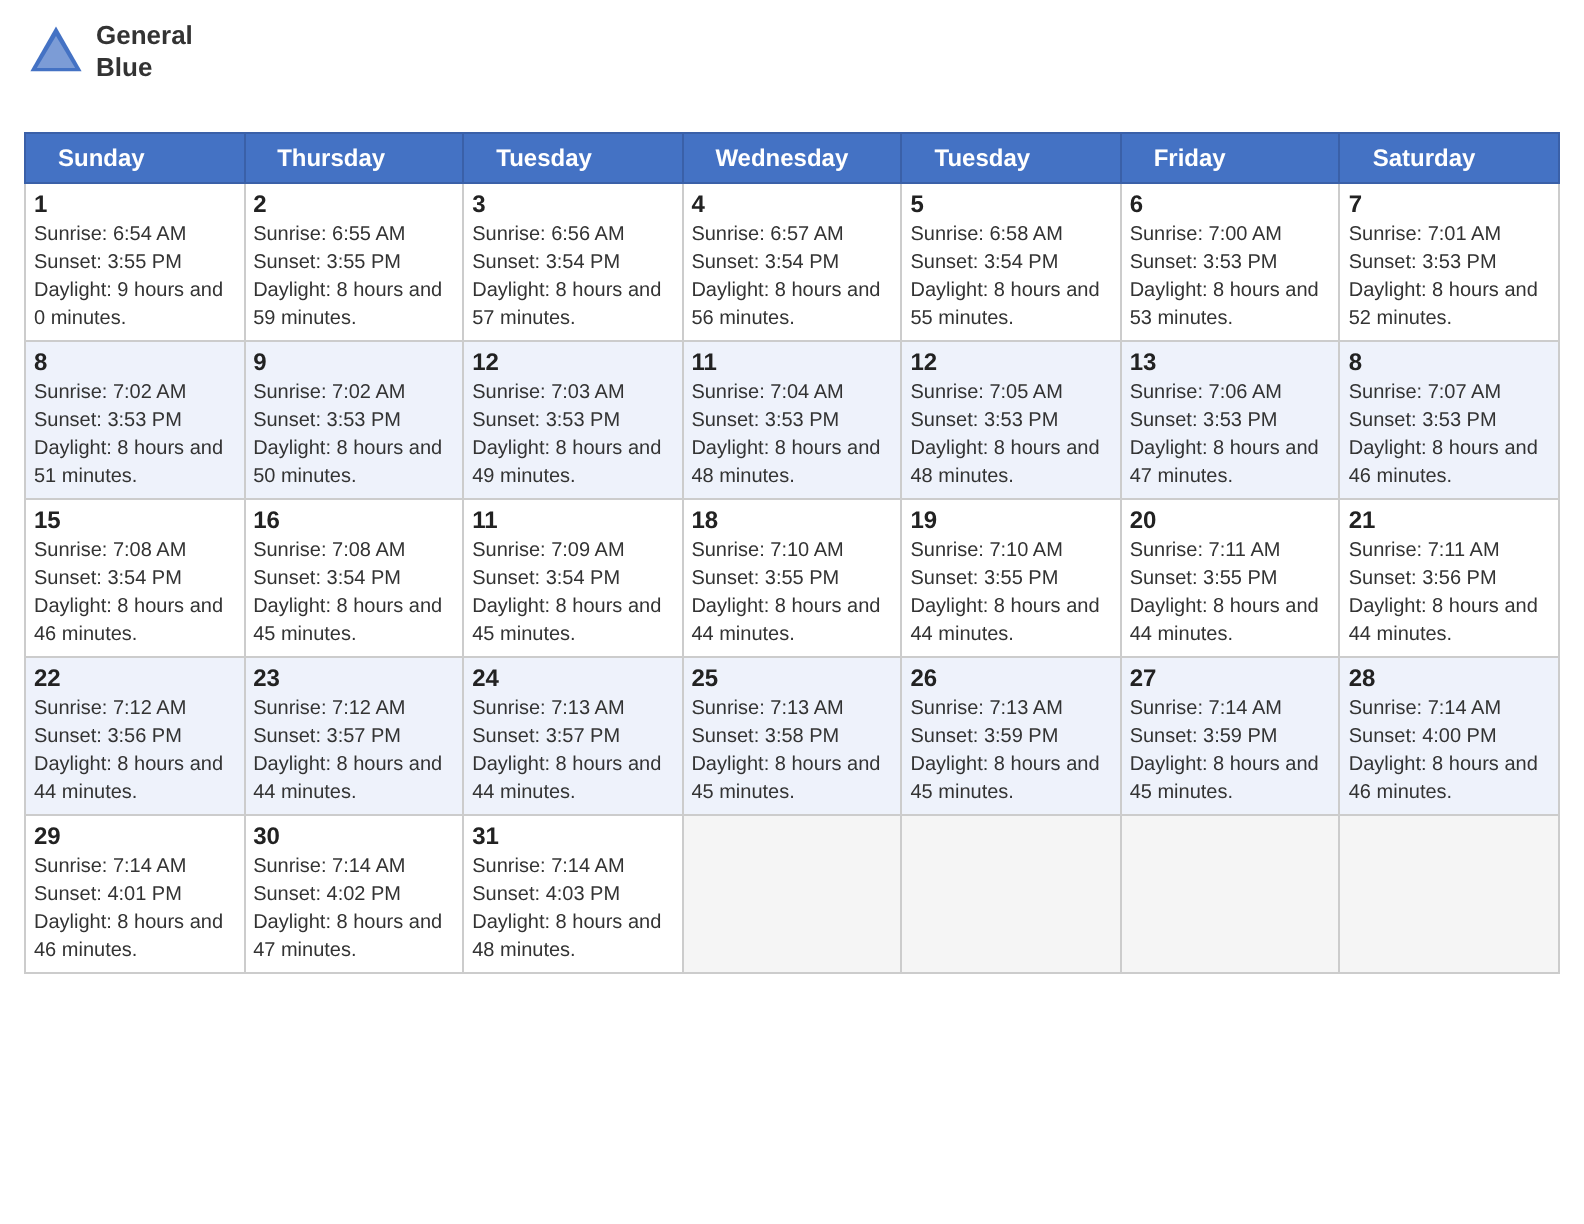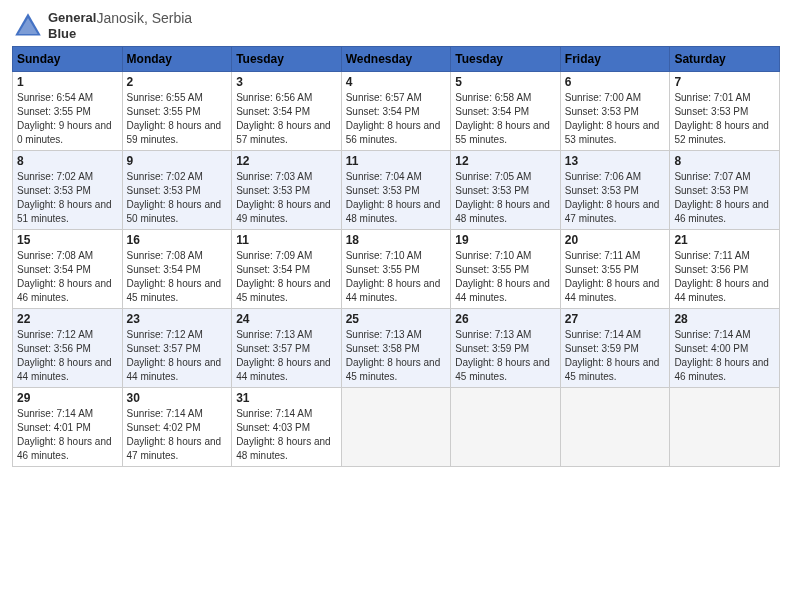--- a/index.html
+++ b/index.html
@@ -11,21 +11,22 @@
       overflow: hidden;
     }
     .container {
       width: 792px;
       padding: 10px 12px 8px 12px;
     }
     .header {
       display: flex;
       justify-content: flex-start;
       align-items: flex-start;
-      margin-bottom: 4px;
+      margin-bottom: 24px;
+      flex-direction: column;
     }
     .logo {
       display: flex;
       align-items: center;
       gap: 4px;
     }
     .logo-text {
       font-size: 13px;
       font-weight: bold;
       color: #333;
@@ -46,24 +47,24 @@
     .location {
       font-size: 14px;
       color: #555;
     }
     .calendar {
       width: 100%;
       border-collapse: collapse;
     }
     .calendar th {
       background-color: #4472c4;
-      color: #000000;
+      color: #ffffff;
       font-size: 12px;
       font-weight: bold;
-      padding: 5px 4px;
+      padding: 5px 16px;
       text-align: left;
       border: 1px solid #3a60a8;
     }
     .calendar td {
       border: 1px solid #ccc;
       vertical-align: top;
       padding: 3px 4px;
       font-size: 9.5px;
       color: #222;
       width: 14.28%;
@@ -96,29 +97,28 @@
       <svg class="logo-icon" viewBox="0 0 40 40">
         <polygon points="20,4 36,32 4,32" fill="#4472c4"></polygon>
         <polygon points="20,10 32,30 8,30" fill="#fff" opacity="0.3"></polygon>
       </svg>
       <div class="logo-text">
         <div>General</div>
         <div>Blue</div>
       </div>
     </div>
     <div class="title-block">
-      <div class="location">Janosik, Serbia</div>
     </div>
   </div>
 
   <table class="calendar">
     <thead>
       <tr id="thead-row">
           <th>Sunday</th>
-          <th>Monday</th>
+          <th>Thursday</th>
           <th>Tuesday</th>
           <th>Wednesday</th>
           <th>Tuesday</th>
           <th>Friday</th>
           <th>Saturday</th>
         </tr>
     </thead>
     <tbody id="calendar-body">
         <tr>
           <td>

